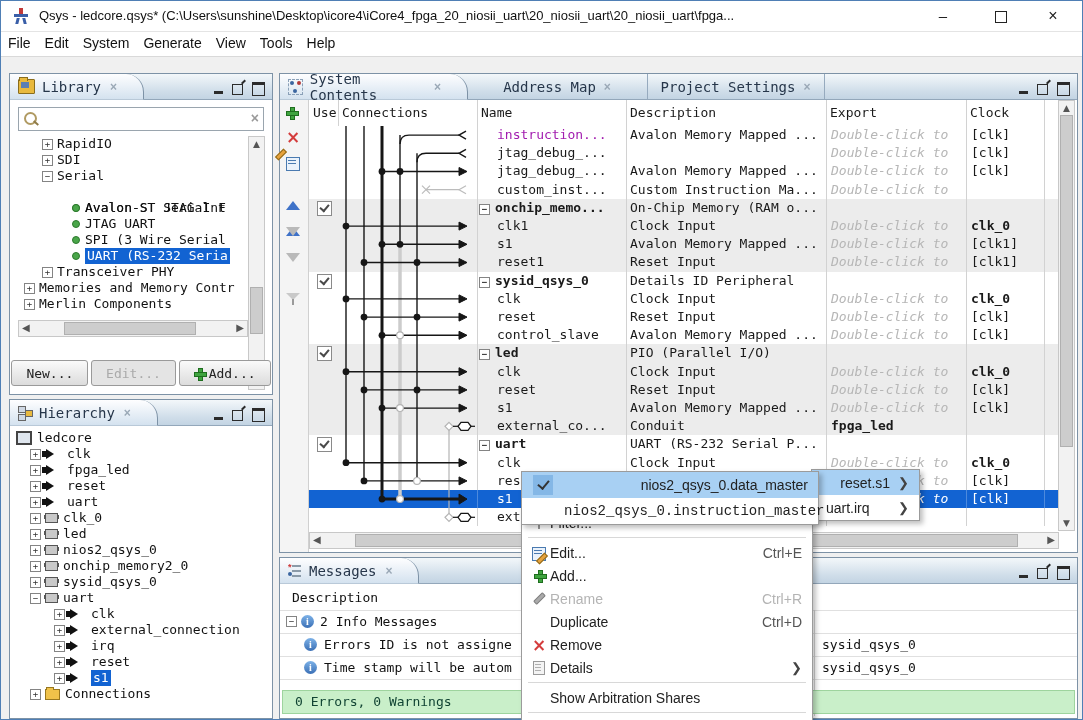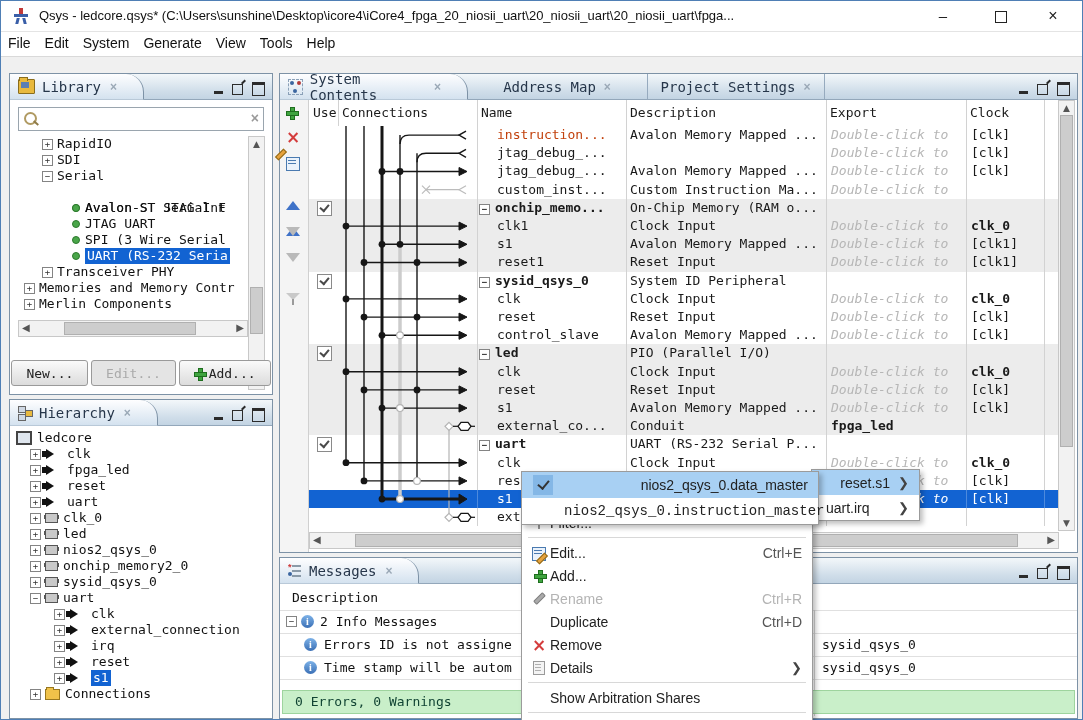--- a/index.html
+++ b/index.html
@@ -428,21 +428,21 @@
           <div class="colh" style="left: 661px;">Clock</div>
           <div class="coldiv" style="left: 29px;"></div>
           <div class="coldiv" style="left: 168px;"></div>
           <div class="coldiv" style="left: 317px;"></div>
           <div class="coldiv" style="left: 517px;"></div>
           <div class="coldiv" style="left: 657px;"></div>
           <div class="coldiv" style="left: 735px;"></div>
         </div>
       <div id="sc-rows">
           <div class="trow" style="top: 0px; height: 18.2px; background: rgb(255, 255, 255);">
-            <div class="cell" style="left: 188px; width: 146px; color: #c2410c;"><span>instruction...</span></div>
+            <div class="cell" style="left: 188px; width: 146px; color: #a21caf;"><span>instruction...</span></div>
             <div class="cell" style="left: 321px; width: 198px; color: rgb(26, 26, 26);">Avalon Memory Mapped ...</div>
             <div class="cell exp-dc" style="left: 522px; width: 138px;">Double-click to</div>
             <div class="cell" style="left: 662px; width: 78px; color: rgb(26, 26, 26);">[clk]</div>
             <div class="coldiv" style="left: 168px;"></div>
             <div class="coldiv" style="left: 317px;"></div>
             <div class="coldiv" style="left: 517px;"></div>
             <div class="coldiv" style="left: 657px;"></div>
             <div class="coldiv" style="left: 735px;"></div>
           </div>
           <div class="trow" style="top: 18.2px; height: 18.2px; background: rgb(255, 255, 255);">
@@ -523,21 +523,21 @@
             <div class="coldiv" style="left: 317px;"></div>
             <div class="coldiv" style="left: 517px;"></div>
             <div class="coldiv" style="left: 657px;"></div>
             <div class="coldiv" style="left: 735px;"></div>
           </div>
           <div class="trow" style="top: 145.6px; height: 18.2px; background: rgb(255, 255, 255);">
             <div class="cb" style="left: 8px; top: 2px;">
               <i></i>
             </div>
             <div class="cell" style="left: 170px; width: 146px; color: rgb(26, 26, 26); font-weight: bold;"><span class="grpbox">−</span><span>sysid_qsys_0</span></div>
-            <div class="cell" style="left: 321px; width: 198px; color: rgb(26, 26, 26);">System ID Peripheral</div>
+            <div class="cell" style="left: 321px; width: 198px; color: rgb(26, 26, 26);">Details ID Peripheral</div>
             <div class="cell" style="left: 522px; width: 138px;"></div>
             <div class="cell" style="left: 662px; width: 78px; color: rgb(26, 26, 26);"></div>
             <div class="coldiv" style="left: 168px;"></div>
             <div class="coldiv" style="left: 317px;"></div>
             <div class="coldiv" style="left: 517px;"></div>
             <div class="coldiv" style="left: 657px;"></div>
             <div class="coldiv" style="left: 735px;"></div>
           </div>
           <div class="trow" style="top: 163.8px; height: 18.2px; background: rgb(255, 255, 255);">
             <div class="cell" style="left: 188px; width: 146px; color: rgb(26, 26, 26);"><span>clk</span></div>

